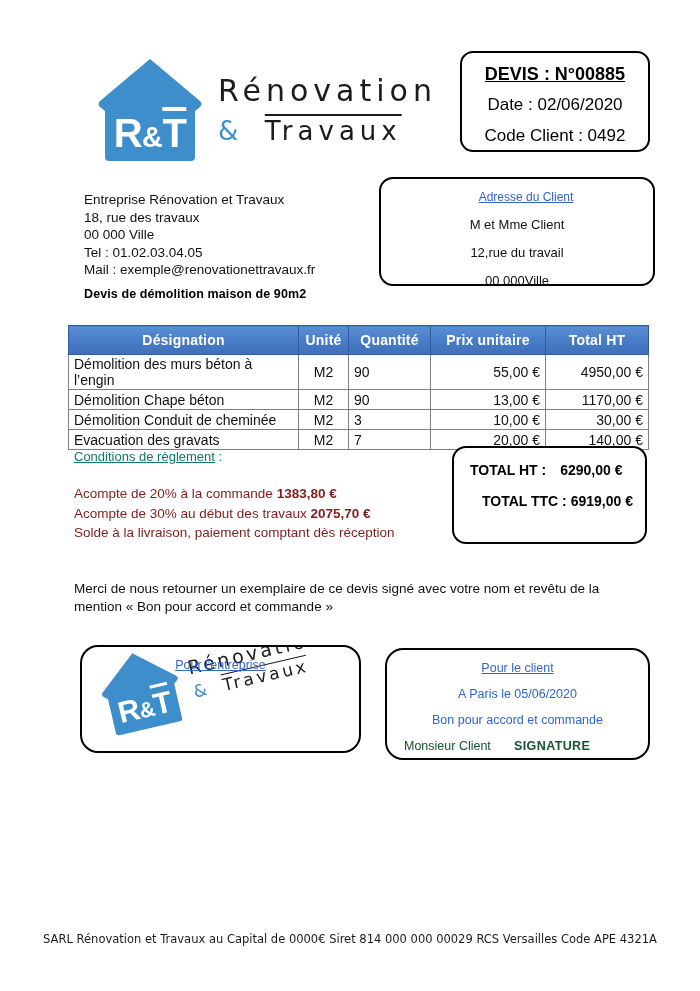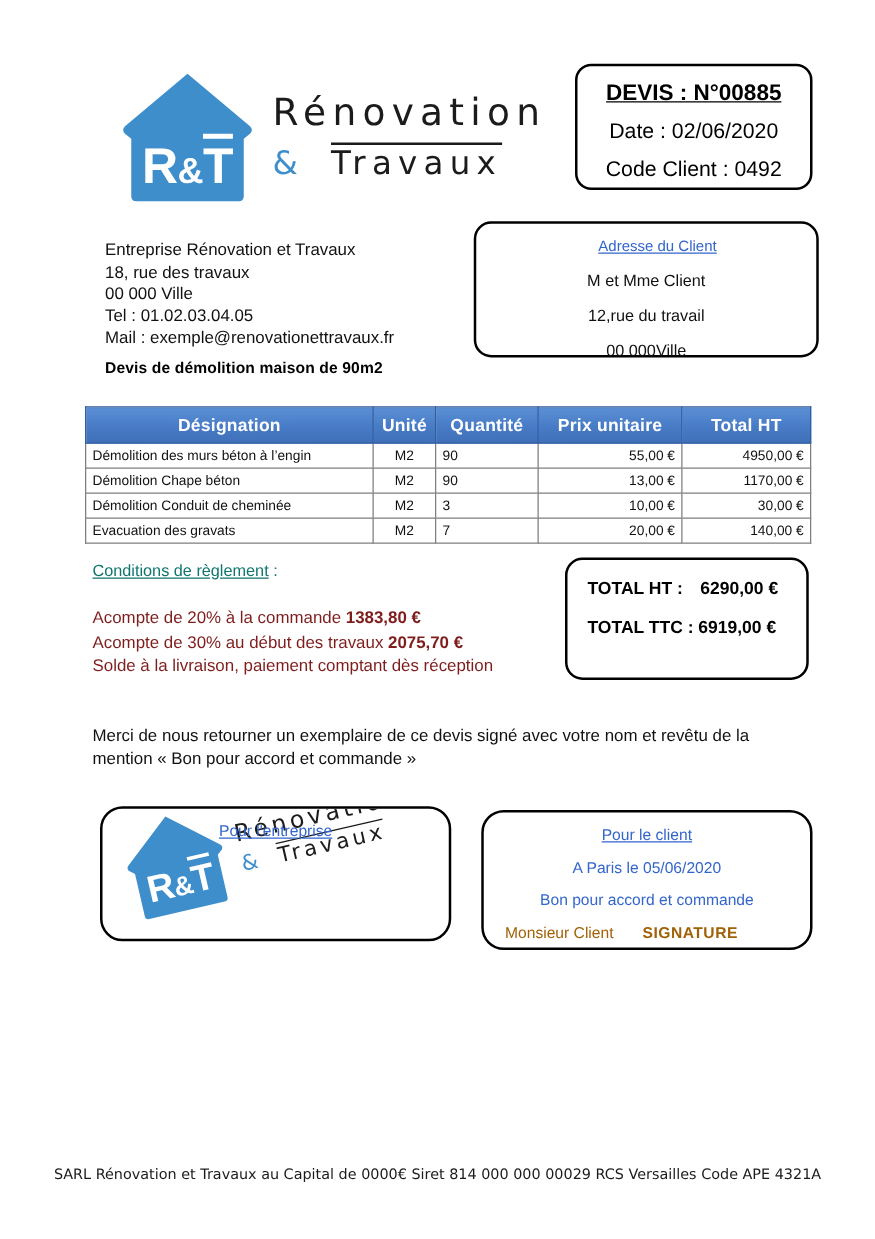--- a/index.html
+++ b/index.html
@@ -172,21 +172,21 @@
     padding: 3px 4px 4px 4px;
     border: 1px solid #2f5ea0;
     height: 21px;
     letter-spacing: 0.2px;
   }
   #items-table td {
     border: 1px solid #7f7f7f;
     padding: 1px 5px;
     height: 17px;
     color: #111;
-    font-size: 11px;
+    font-size: 14px;
     background: #ffffff;
   }
   #items-table td.c-desig { text-align: left; }
   #items-table td.c-unit  { text-align: center; }
   #items-table td.c-qty   { text-align: left; }
   #items-table td.c-pu    { text-align: right; }
   #items-table td.c-tot   { text-align: right; }
 
   
   #cond-title {
@@ -212,21 +212,21 @@
   }
   #totals-box .trow {
     font-size: 14px;
     font-weight: 700;
     color: #000;
     padding-left: 16px;
     white-space: nowrap;
   }
   #totals-box .t1 { margin-top: 14px; }
   #totals-box .t2 { margin-top: 14px; }
-  #totals-box .t3 { margin-top: 15px; }
+  #totals-box .t3 { margin-top: 15px; text-align: center; }
   #totals-box .lbl { display: inline-block; }
   #totals-box .val { display: inline-block; }
   #totals-box .t1 .val { margin-left: 14px; }
 
   
   #merci {
     position: absolute;
     left: 74px; top: 580px;
     width: 560px;
     font-size: 13.5px;
@@ -275,21 +275,21 @@
   #sig-client .sline {
     text-align: center;
     font-size: 12.5px;
     color: #3366cc;
     margin-top: 12px;
   }
   #sig-client .srow {
     margin-top: 12px;
     padding-left: 17px;
     font-size: 12.5px;
-    color: #a16207;
+    color: #14532d;
     display: flex;
     align-items: baseline;
   }
   #sig-client .srow .name { width: 110px; }
   #sig-client .srow .sig { font-weight: 700; letter-spacing: 0.4px; }
 
   
   #footer {
     position: absolute;
     left: 0; right: 0; top: 932px;

